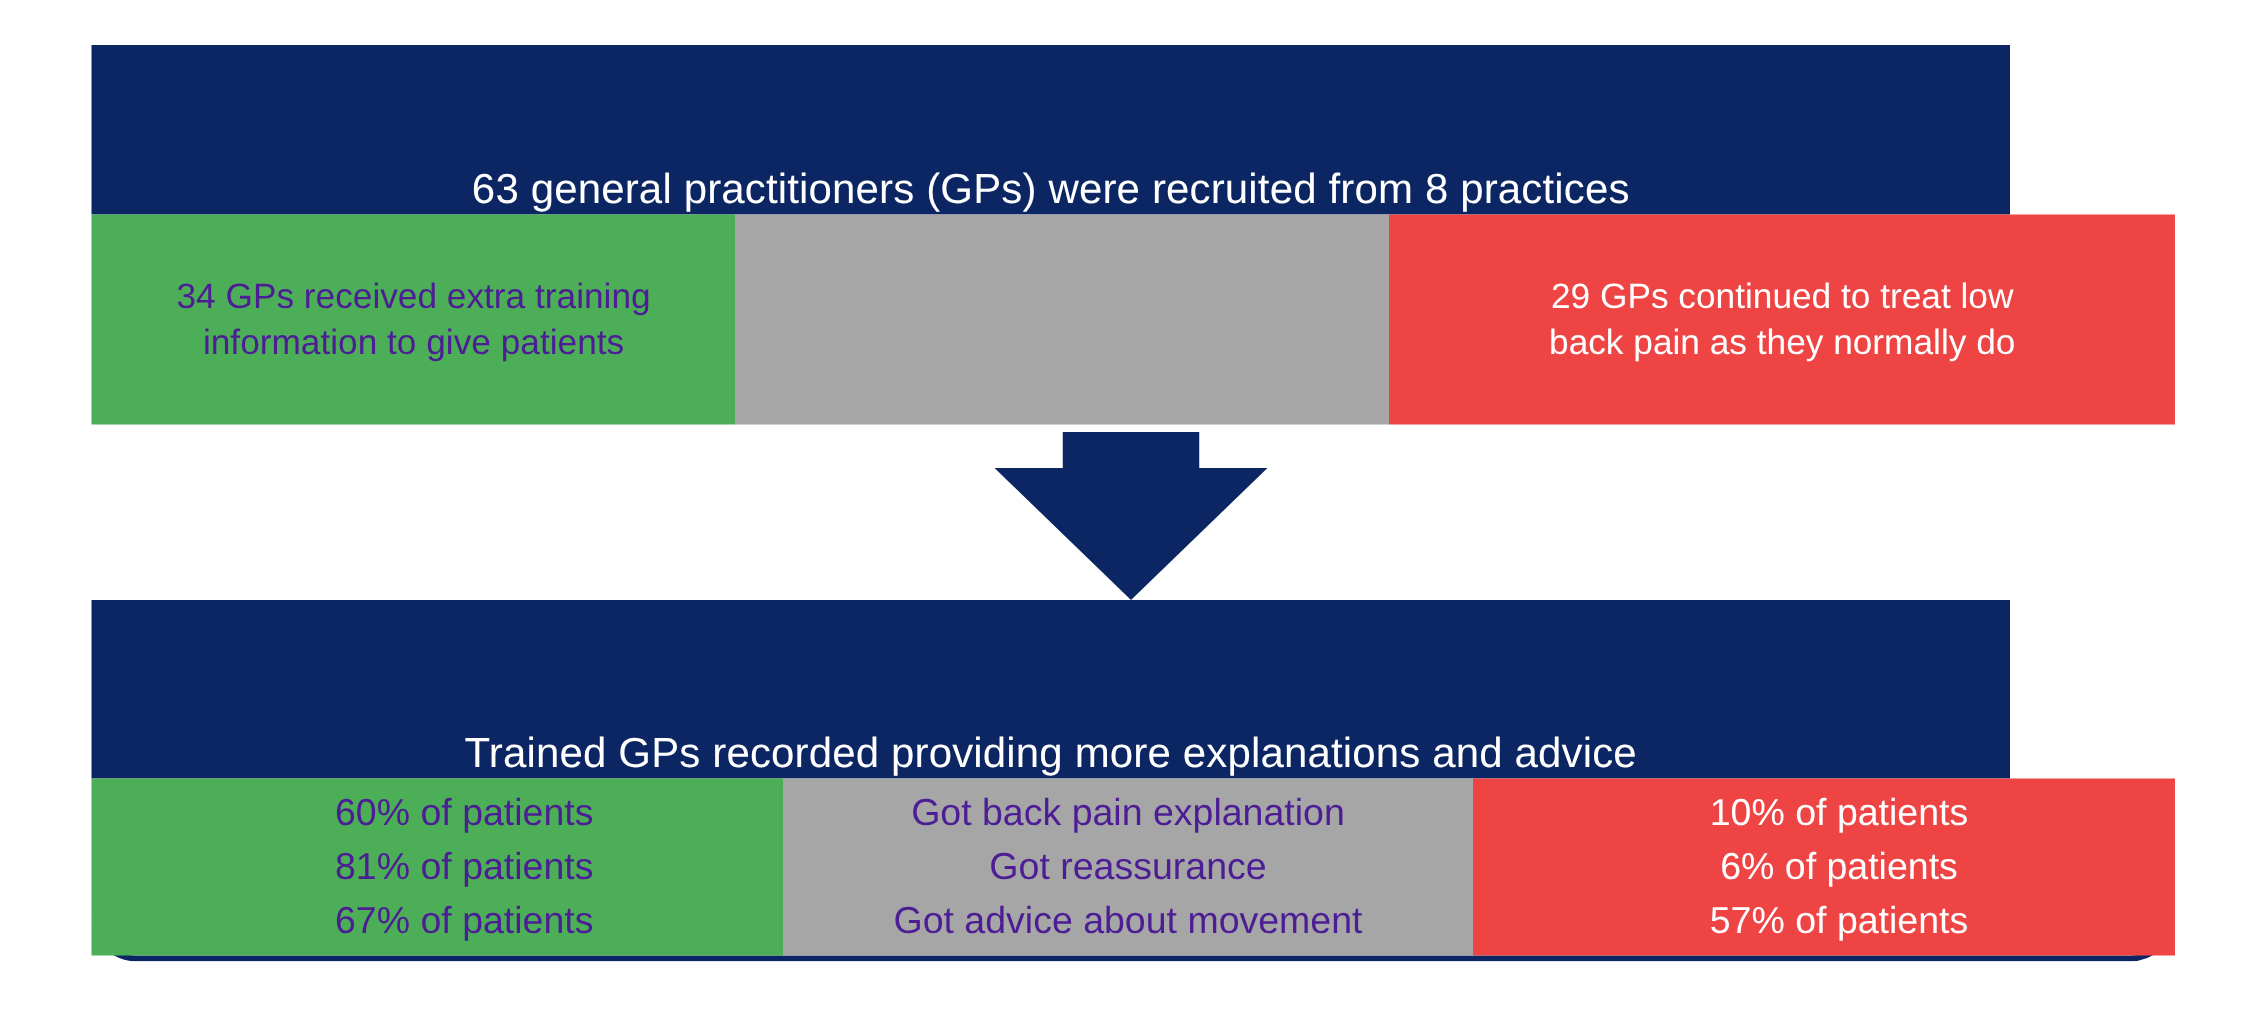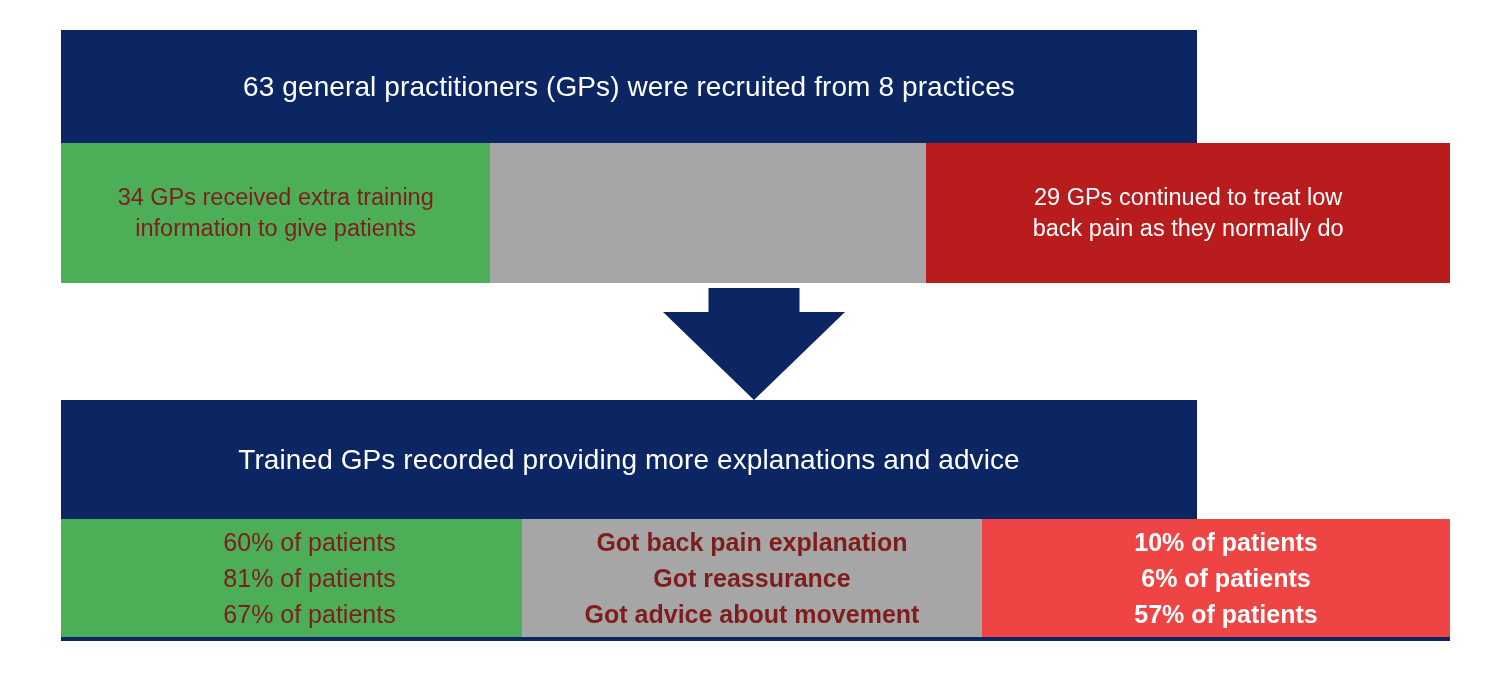--- a/index.html
+++ b/index.html
@@ -28,22 +28,23 @@
     box-sizing: border-box;
     display: flex;
     align-items: center;
     justify-content: center;
     text-align: center;
   }
 
   
   .header-banner {
     left: 61px;
-    width: 1136px;
+    width: 1279px;
     background: #0b2662;
+    align-items: flex-end;
   }
   #top-header {
     top: 30px;
     height: 113px;
   }
   #second-header {
     top: 400px;
     height: 119px;
   }
   .header-text {
@@ -66,36 +67,36 @@
   #top-row .col-green {
     width: 458px;
     background: #4caf58;
   }
   #top-row .col-grey {
     width: 465px;
     background: #a6a6a6;
   }
   #top-row .col-red {
     width: 559px;
-    background: #b91c1c;
+    background: #ef4444;
   }
   #top-row .col {
     box-sizing: border-box;
     display: flex;
     align-items: center;
     justify-content: center;
     text-align: center;
     padding: 0 14px;
   }
   .top-col-text {
     font-size: 23.5px;
     line-height: 1.33;
     font-weight: 400;
   }
-  .txt-dark { color: #7f1d1d; }
+  .txt-dark { color: #4c1d95; }
   .txt-light { color: #ffffff; }
 
   
   #arrow {
     position: absolute;
     left: 663px;
     top: 288px;
     width: 182px;
     height: 112px;
   }
@@ -104,20 +105,21 @@
   
   #bottom-row {
     position: absolute;
     left: 61px;
     top: 519px;
     width: 1389px;
     height: 118px;
     display: flex;
     border-bottom: 4px solid #0b2662;
     box-sizing: content-box;
+    border-radius: 30px;
   }
   #bottom-row .col {
     box-sizing: border-box;
     display: flex;
     flex-direction: column;
     align-items: center;
     justify-content: center;
     text-align: center;
   }
   #bottom-row .col-green {
@@ -132,21 +134,21 @@
     width: 468px;
     background: #ef4444;
   }
   .stat-line {
     font-size: 25px;
     line-height: 1.45;
     font-weight: 400;
     white-space: nowrap;
   }
   .stat-line.bold {
-    font-weight: bold;
+    font-weight: normal;
   }
   
   #bottom-row .col-green .stack { transform: translateX(18px); }
   #bottom-row .col-red   .stack { transform: translateX(10px); }
   .stack { display: flex; flex-direction: column; }
 </style>
 </head>
 <body>
 
 <div id="infographic">

